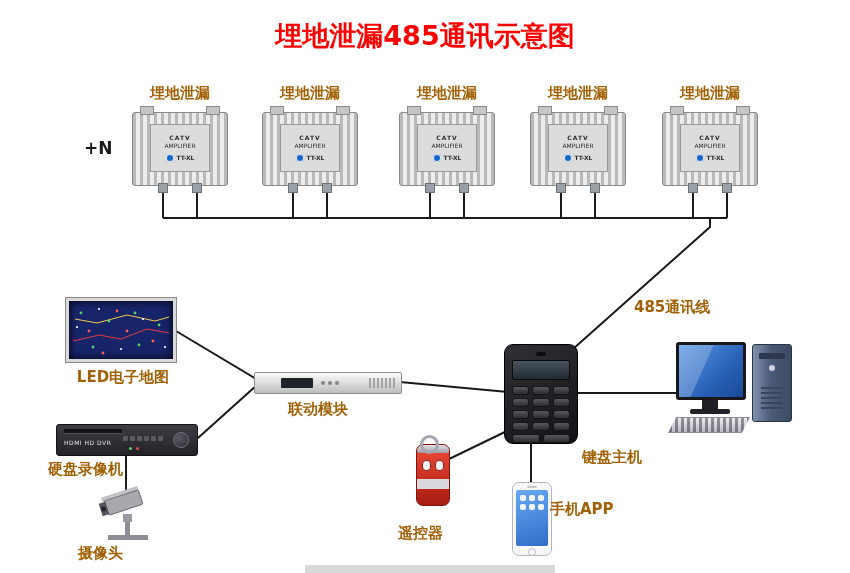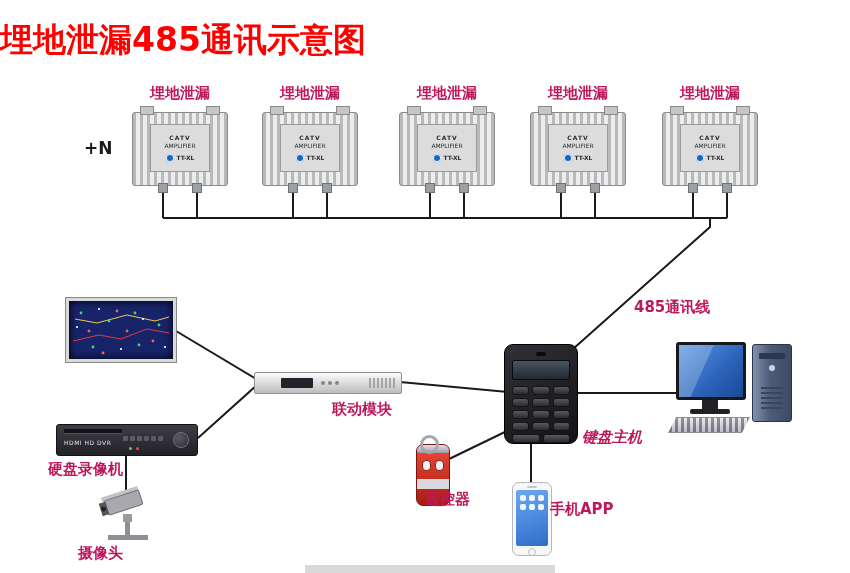--- a/index.html
+++ b/index.html
@@ -1,22 +1,22 @@
 <!DOCTYPE html>
 <html><head>
 <meta charset="utf-8">
 <style>
   html,body{margin:0;padding:0;background:#fff;}
   .canvas{position:relative;width:850px;height:573px;background:#ffffff;overflow:hidden;
           font-family:"DejaVu Sans","Liberation Sans",sans-serif;color:#1a1a1a;}
   .wires{position:absolute;left:0;top:0;width:850px;height:573px;z-index:1;}
-  .lbl{font-size:15px;font-weight:bold;color:#be185d;}
-
-  .title{position:absolute;top:18px;left:0;right:0;
-         font-size:33px;font-weight:bold;color:#fe0000;z-index:3;}
+  .lbl{font-size:15px;font-weight:bold;color:#a16207;}
+
+  .title{position:absolute;top:18px;left:0;right:0;text-align:center;
+         font-size:27px;font-weight:bold;color:#fe0000;z-index:3;}
   .plusn{position:absolute;left:84px;top:138px;font-size:17px;font-weight:bold;z-index:3;}
 
   
   .amp{position:absolute;top:84px;width:110px;text-align:center;z-index:2;}
   .amp1{left:125px}.amp2{left:255px}.amp3{left:392px}.amp4{left:523px}.amp5{left:655px}
   .amp-label{font-size:15px;font-weight:bold;height:20px;}
   .amp-body{position:relative;margin:8px auto 0;width:94px;height:72px;border-radius:3px;
             border:1px solid #8a8a8a;
             background:repeating-linear-gradient(90deg,#b9b9b9 0 3px,#ececec 3px 7px);}
   .amp-body::before,.amp-body::after{content:"";position:absolute;top:-7px;width:12px;height:7px;
@@ -41,21 +41,21 @@
   .ledmap-label{position:absolute;left:50px;top:368px;width:146px;text-align:center;z-index:3;}
 
   
   .rack{position:absolute;left:254px;top:372px;width:146px;height:20px;border-radius:2px;z-index:2;
         background:linear-gradient(#fbfbfb,#bdbdbd);border:1px solid #8f8f8f;}
   .rack-screen{position:absolute;left:26px;top:5px;width:32px;height:10px;background:#202329;border-radius:1px;}
   .rack-btns{position:absolute;left:66px;top:8px;display:flex;gap:3px;}
   .rack-btns span{width:4px;height:4px;border-radius:50%;background:#85858c;}
   .rack-vents{position:absolute;right:6px;top:5px;width:26px;height:10px;
         background:repeating-linear-gradient(90deg,#a3a3a8 0 2px,transparent 2px 4px);}
-  .rack-label{position:absolute;left:262px;top:400px;width:130px;text-align:right;z-index:3;}
+  .rack-label{position:absolute;left:253px;top:400px;width:130px;text-align:center;z-index:3;}
 
   
   .dvr{position:absolute;left:56px;top:424px;width:142px;height:32px;border-radius:3px;z-index:2;
        background:linear-gradient(#3d3d44,#222227);border:1px solid #121215;box-sizing:border-box;}
   .dvr-tray{position:absolute;left:7px;top:4px;width:58px;height:4px;background:#121215;border-bottom:1px solid #50505a;}
   .dvr-text{position:absolute;left:7px;top:14px;font-size:6px;letter-spacing:.5px;color:#e4e4e8;}
   .dvr-btns{position:absolute;right:34px;top:11px;display:flex;gap:2px;}
   .dvr-btns span{width:5px;height:5px;background:#5a5a62;border-radius:1px;}
   .dvr-knob{position:absolute;right:8px;top:7px;width:16px;height:16px;border-radius:50%;
        background:radial-gradient(circle at 35% 35%,#5a5a64,#2c2c33);border:1px solid #74747c;box-sizing:border-box;}
@@ -70,42 +70,42 @@
   
   .keypad{position:absolute;left:504px;top:344px;width:74px;height:100px;border-radius:9px;z-index:2;
         background:linear-gradient(145deg,#303036,#131316);border:1px solid #000;
         box-sizing:border-box;padding:7px 7px;}
   .kp-mic{width:10px;height:4px;background:#0b0b0d;border-radius:2px;margin:0 auto 4px;}
   .kp-screen{height:18px;background:linear-gradient(#48545f,#222a33);border:1px solid #0a0a0c;border-radius:2px;margin-bottom:6px;}
   .kp-keys{display:grid;grid-template-columns:repeat(3,1fr);gap:3px;}
   .kp-keys span{height:7px;border-radius:3px;background:linear-gradient(#585860,#2b2b31);border:1px solid #151517;}
   .kp-wide{margin-top:3px;display:grid;grid-template-columns:repeat(2,1fr);gap:3px;}
   .kp-wide span{height:7px;border-radius:3px;background:linear-gradient(#585860,#2b2b31);border:1px solid #151517;}
-  .keypad-label{position:absolute;left:582px;top:428px;white-space:nowrap;z-index:3;font-style:italic;}
+  .keypad-label{position:absolute;left:582px;top:448px;white-space:nowrap;z-index:3;}
 
   
   .phone{position:absolute;left:512px;top:482px;width:40px;height:74px;border-radius:7px;z-index:2;
         background:#f7f7f9;border:1px solid #b5b5bd;box-sizing:border-box;}
   .ph-ear{width:10px;height:2px;background:#c6c6ce;border-radius:1px;margin:3px auto 2px;}
   .ph-screen{margin:0 3px;height:56px;border-radius:2px;box-sizing:border-box;
         background:linear-gradient(160deg,#6aa9f2,#2e6cc9);
         display:grid;grid-template-columns:repeat(3,1fr);gap:3px;padding:5px 4px;align-content:start;}
   .ph-screen span{width:6px;height:6px;background:rgba(255,255,255,.92);border-radius:2px;}
   .ph-home{width:6px;height:6px;border:1px solid #c0c0c8;border-radius:50%;margin:2px auto 0;}
   .phone-label{position:absolute;left:550px;top:500px;white-space:nowrap;z-index:3;}
 
   
   .remote{position:absolute;left:416px;top:444px;width:34px;height:62px;border-radius:7px;z-index:2;
         background:linear-gradient(#ef4a36,#a81c12);border:1px solid #7c130c;box-sizing:border-box;}
   .rm-ring{position:absolute;top:-10px;left:3px;width:13px;height:13px;border:3px solid #a7a7af;border-radius:50%;}
   .rm-cap{height:8px;background:linear-gradient(#e0e0e6,#9c9ca6);border-radius:6px 6px 2px 2px;}
   .rm-btns{display:flex;gap:4px;justify-content:center;margin-top:7px;}
   .rm-btns span{width:9px;height:11px;border-radius:4px;background:#f3f3f5;border:1px solid #8a2019;box-sizing:border-box;}
   .rm-band{margin-top:8px;height:10px;background:#d9d9df;}
-  .remote-label{position:absolute;left:398px;top:490px;width:72px;text-align:right;z-index:3;}
+  .remote-label{position:absolute;left:398px;top:524px;width:72px;text-align:left;z-index:3;}
 
   
   .monitor{position:absolute;left:676px;top:342px;width:70px;height:58px;border:3px solid #17171c;border-radius:3px;
         box-sizing:border-box;background:linear-gradient(135deg,#5d9ae6 0%,#2a62b8 60%,#1b4a97 100%);z-index:2;overflow:hidden;}
   .monitor::after{content:"";position:absolute;left:-12px;top:-20px;width:34px;height:90px;
         background:rgba(255,255,255,.22);transform:rotate(24deg);}
   .mon-neck{position:absolute;left:702px;top:400px;width:16px;height:9px;background:#202026;z-index:2;}
   .mon-base{position:absolute;left:690px;top:409px;width:40px;height:5px;background:#202026;border-radius:2px;z-index:2;}
   .pc-keyboard{position:absolute;left:668px;top:417px;width:80px;height:14px;z-index:2;
         background:linear-gradient(#ececef,#bcbcc4),repeating-linear-gradient(90deg,#9d9da6 0 3px,transparent 3px 6px);
@@ -254,20 +254,21 @@
         </g>
       <g fill="#ffffff">
           <circle cx="8" cy="26" r="1.1"></circle>
           <circle cx="52" cy="48" r="1.1"></circle>
           <circle cx="74" cy="18" r="1.1"></circle>
           <circle cx="96" cy="46" r="1.1"></circle>
           <circle cx="30" cy="8" r="1.1"></circle>
         </g>
     </svg>
   </div>
+  <div class="ledmap-label lbl">LED电子地图</div>
 
   <div class="rack">
     <div class="rack-screen"></div>
     <div class="rack-btns">
         <span></span>
         <span></span>
         <span></span>
       </div>
     <div class="rack-vents"></div>
   </div>

